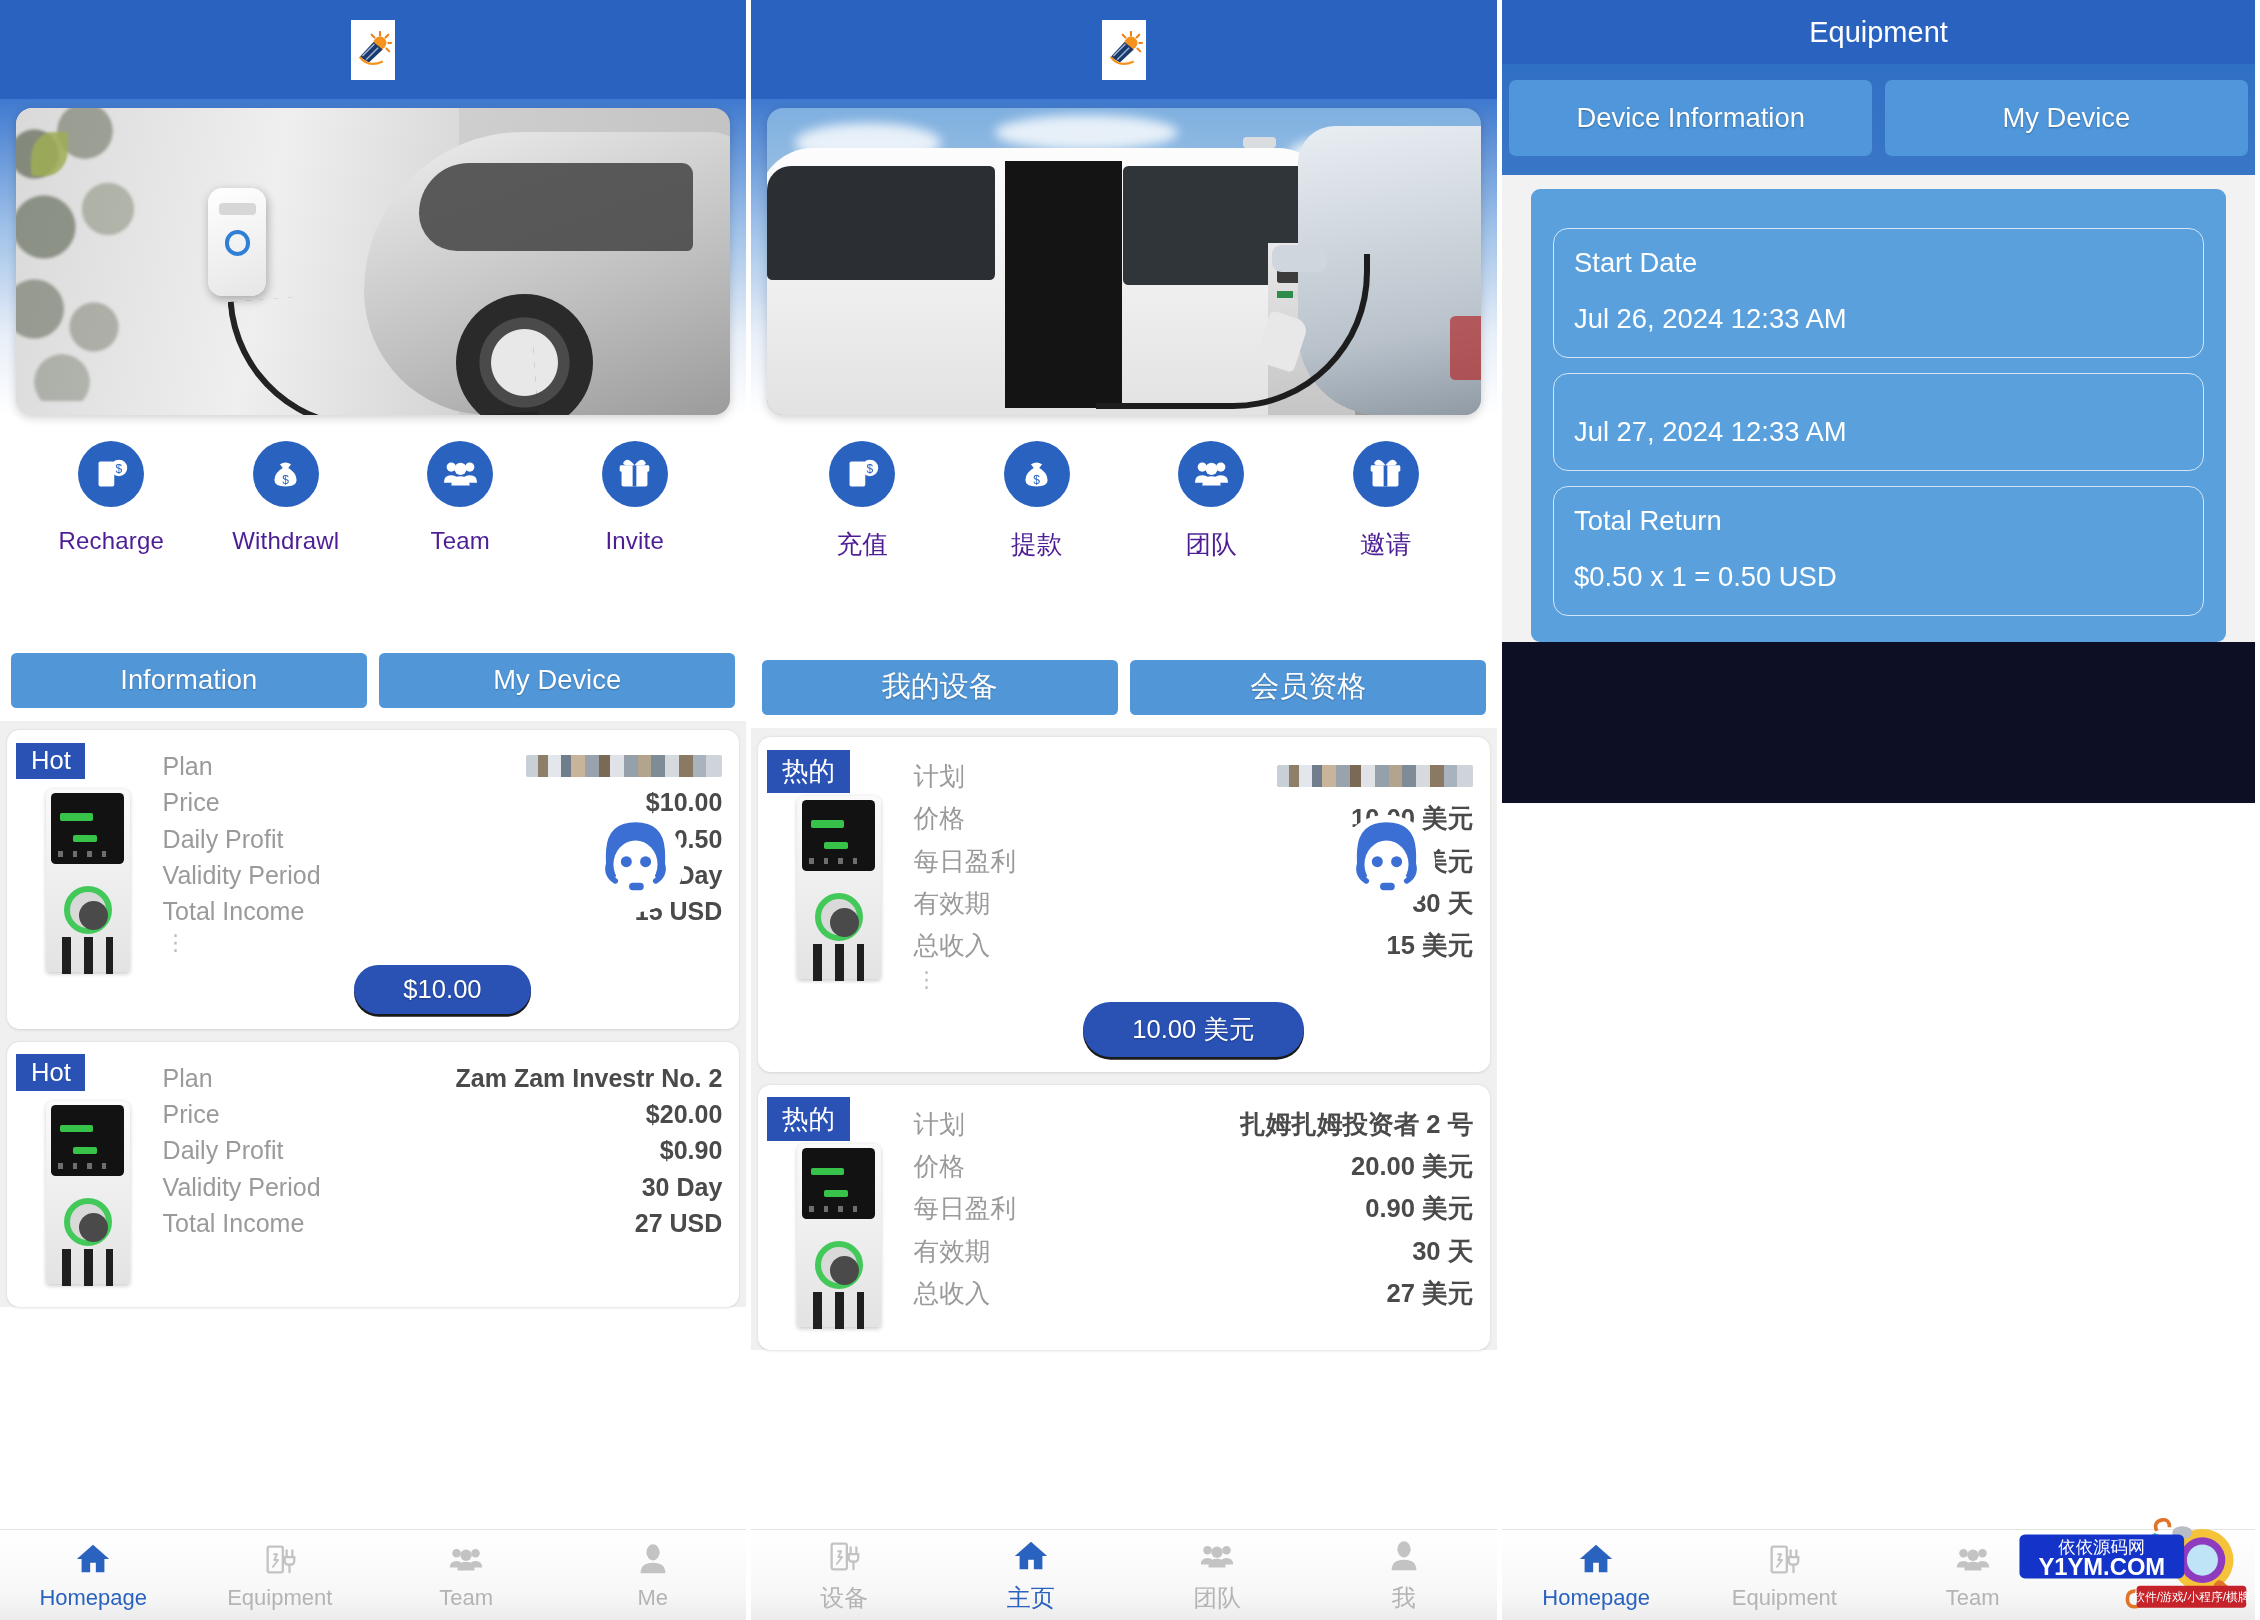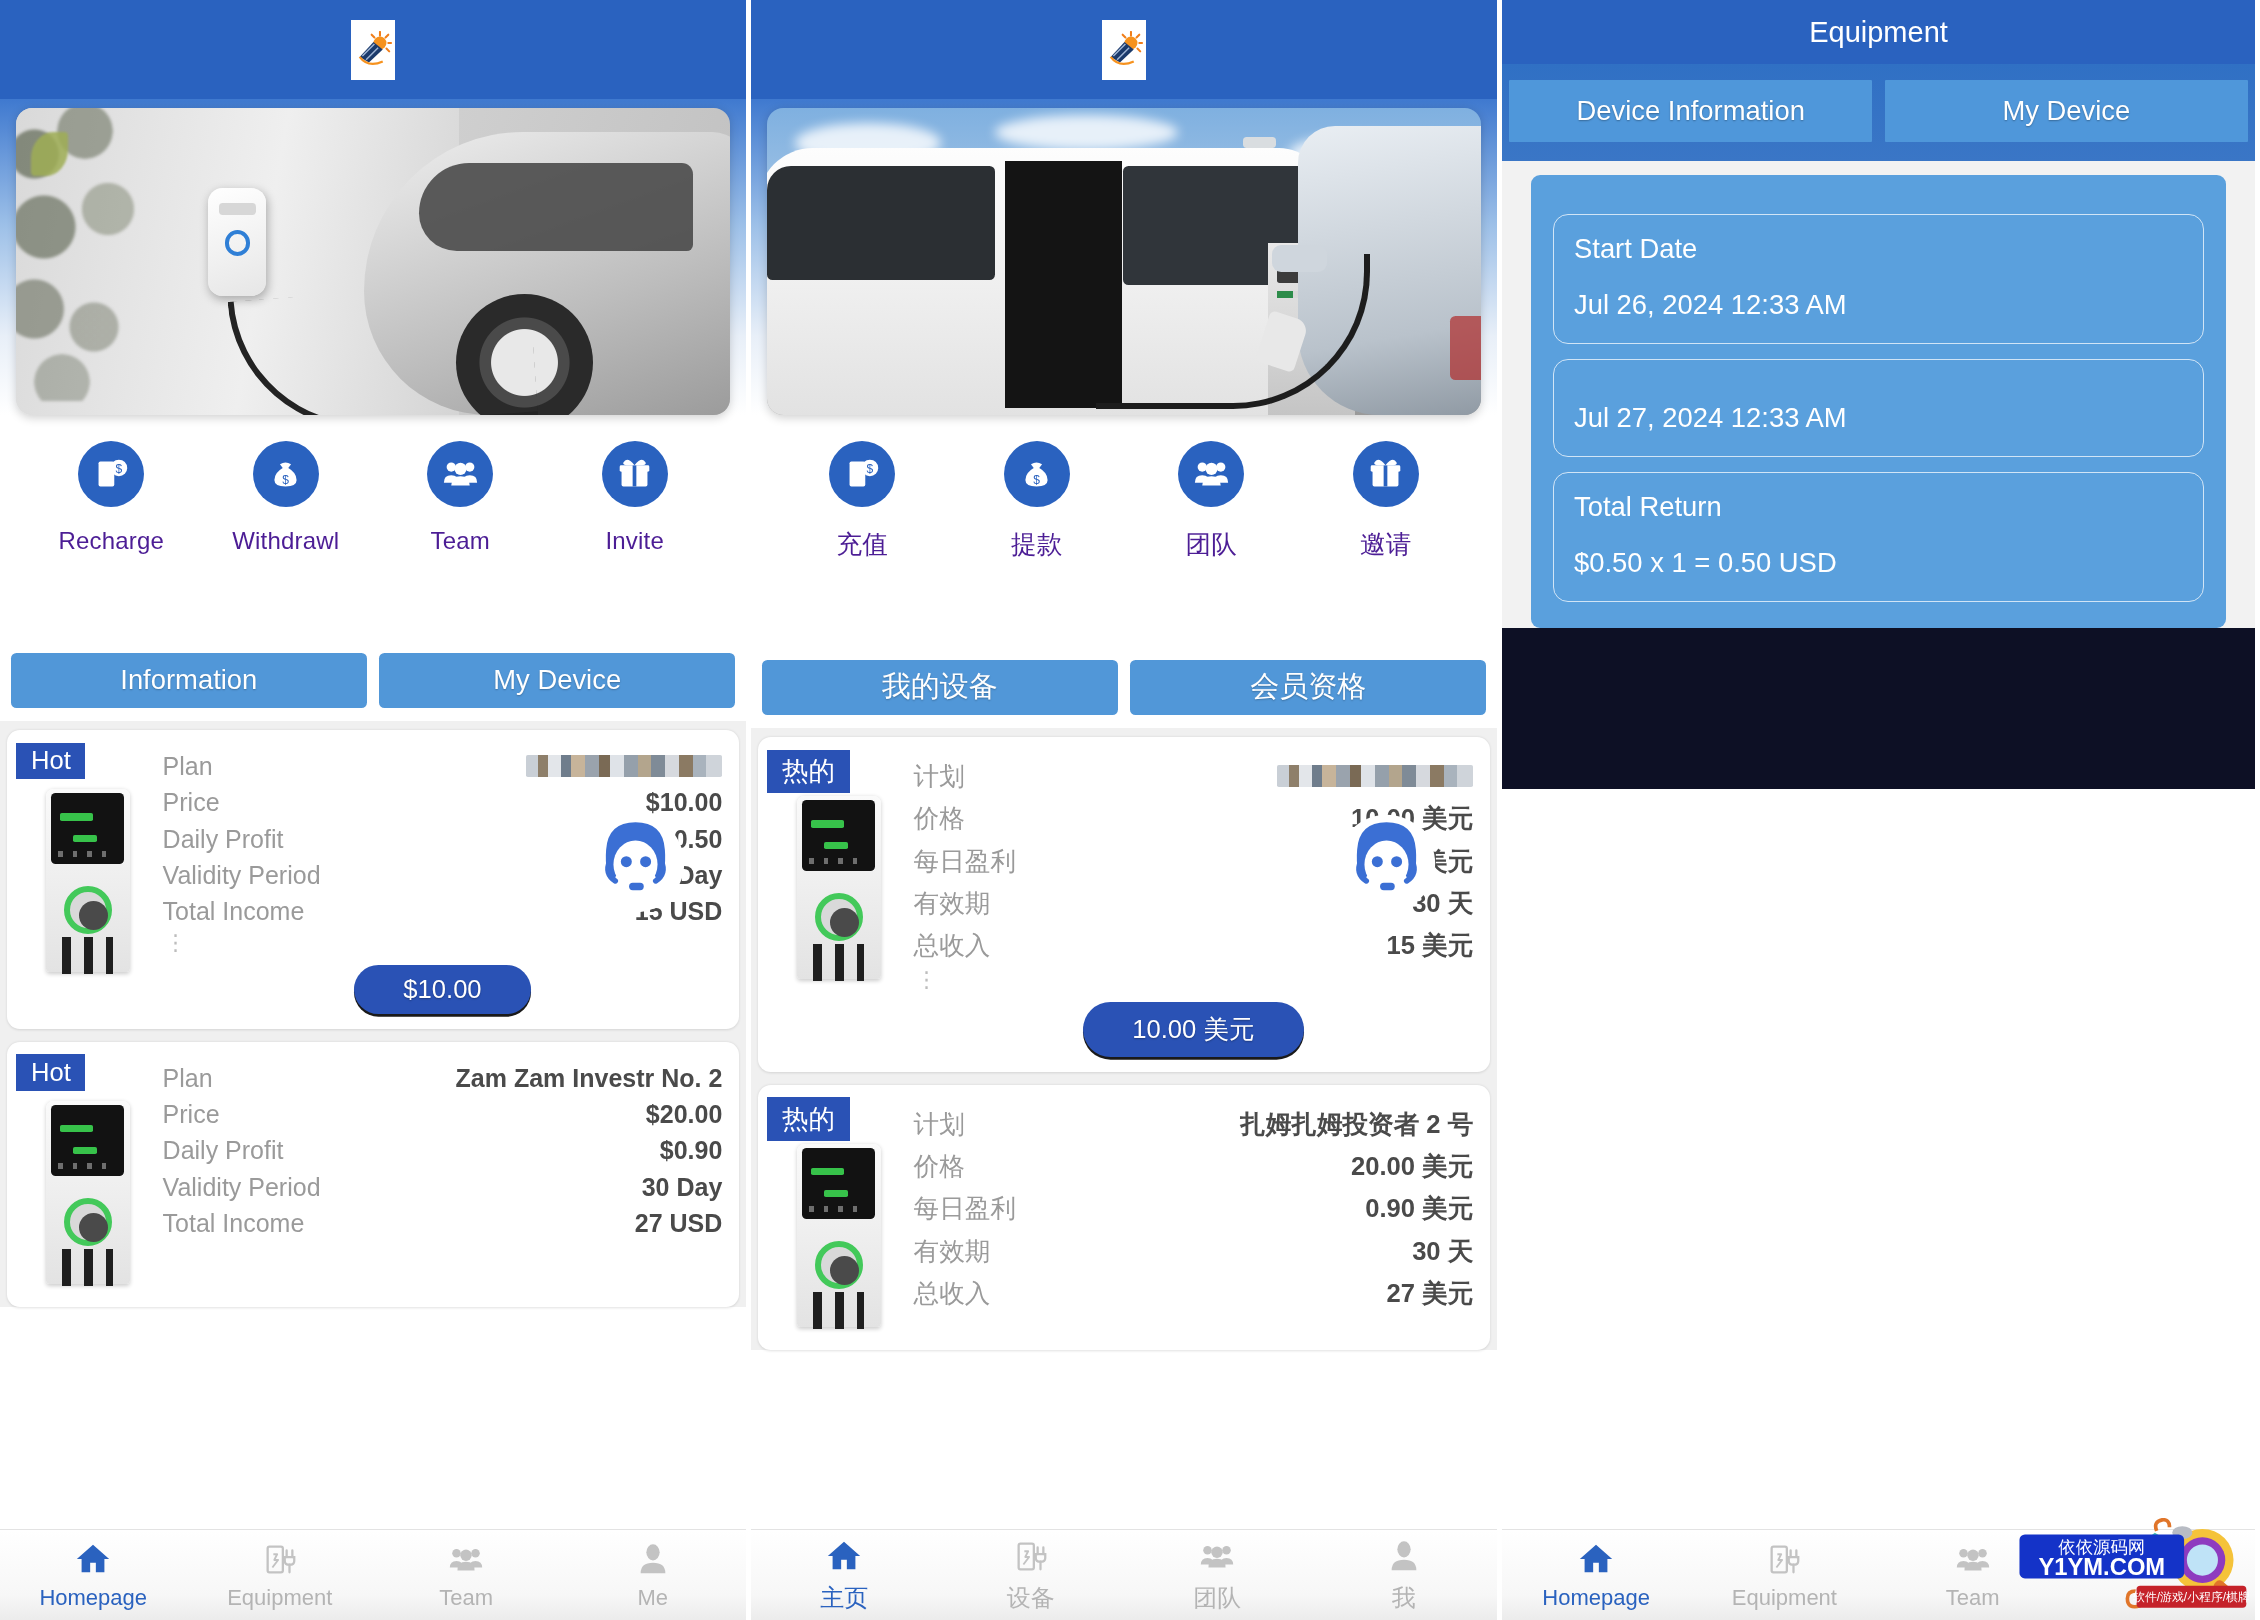--- a/index.html
+++ b/index.html
@@ -153,21 +153,21 @@
   .bitem .blabel { font-size:22px; color:#b4b4b4; }
   .bitem.active .blabel { color:#2a62bf; }
   .bitem.cn .blabel{font-size:24px;}
 
   
   .eq-top { background:#2a62bf; padding:0; }
   .eq-title { height:64px; display:flex; align-items:center; justify-content:center;
       color:#fff; font-size:29px; }
   .eq-tabs { display:flex; gap:12.8px; padding:16.4px 7.3px 18.3px 7.3px;
       background:linear-gradient(180deg,#3070c4,#3a76c6); }
-  .eq-tab { flex:1; height:62px; background:#4f97da; color:#fff; border-radius:1px;
+  .eq-tab { flex:1; height:76px; background:#4f97da; color:#fff; border-radius:7px;
       display:flex; align-items:center; justify-content:center; font-size:27.4px;
       text-shadow:0 0.9px 1.8px rgba(0,0,0,.3); }
   .eq-body { background:#f2f2f2; padding:14.6px 29px 0 29px; }
   .eq-card { background:#5aa0dd; border-radius:9.1px; padding:24px 22px 25.6px 22px; }
   .eq-inner { border:0.9px solid rgba(255,255,255,.7); border-radius:7.3px; padding:18.3px 20px 22px 20px;
       min-height:228px; position:relative; }
   .eq-avatar { width:48px; height:57px; border-radius:50%; background:#000; position:absolute; left:20px; top:20px;}
   .eq-txt { margin-left:164px; color:#fff; font-size:27.4px; line-height:1.62; }
   .eq-blur { display:inline-block; width:155px; height:20px; border-radius:1.8px;
      background:linear-gradient(90deg,#cfe0f1 0 5%,#6fa6d8 5% 12%,#eef4fb 12% 18%,#4f8fcb 18% 26%,
@@ -613,35 +613,35 @@
         <ellipse cx="55" cy="56" rx="24" ry="26" fill="#ffffff"></ellipse>
         <circle cx="45" cy="53" r="6" fill="#3b6fd4"></circle>
           <circle cx="66" cy="53" r="6" fill="#3b6fd4"></circle>
         <path d="M27 52 q-6 14 6 22" stroke="#3b6fd4" stroke-width="6" fill="none" stroke-linecap="round"></path>
         <path d="M83 52 q6 14 -6 22" stroke="#3b6fd4" stroke-width="6" fill="none" stroke-linecap="round"></path>
         <rect x="48" y="76" width="16" height="8" rx="4" fill="#3b6fd4"></rect>
       </svg>
     </div>
 
     <div class="bnav">
-      <div class="bitem active cn">
-        <svg viewBox="0 0 40 40" fill="#2a62bf">
-            <path d="M20 5 L37 20 h-5 v14 h-9 v-10 h-6 v10 H8 V20 H3 z"></path>
-          </svg>
-        <div class="blabel">主页</div>
-      </div>
       <div class="bitem cn">
         <svg viewBox="0 0 40 40" fill="none" stroke="#c3c3c3" stroke-width="2.4">
             <rect x="7" y="7" width="16" height="27" rx="2"></rect>
             <path d="M13 15 l4 0 l-3 6 l4 0 l-6 8" stroke-width="2" stroke-linejoin="round"></path>
             <path d="M27 11 v7 m6 -7 v7" stroke-linecap="round"></path>
             <path d="M25 18 h10 v4 q0 4 -5 4 q-5 0 -5 -4z"></path>
             <path d="M30 26 v8" stroke-linecap="round"></path>
           </svg>
         <div class="blabel">设备</div>
+      </div>
+      <div class="bitem active cn">
+        <svg viewBox="0 0 40 40" fill="#2a62bf">
+            <path d="M20 5 L37 20 h-5 v14 h-9 v-10 h-6 v10 H8 V20 H3 z"></path>
+          </svg>
+        <div class="blabel">主页</div>
       </div>
       <div class="bitem cn">
         <svg viewBox="0 0 40 40" fill="#c3c3c3">
             <circle cx="10" cy="14" r="4.5"></circle>
             <path d="M3 29 q0 -7 7 -7 q7 0 7 7z"></path>
             <circle cx="30" cy="14" r="4.5"></circle>
             <path d="M23 29 q0 -7 7 -7 q7 0 7 7z"></path>
             <circle cx="20" cy="16" r="6"></circle>
             <path d="M11 32 q0 -9 9 -9 q9 0 9 9z"></path>
           </svg>

